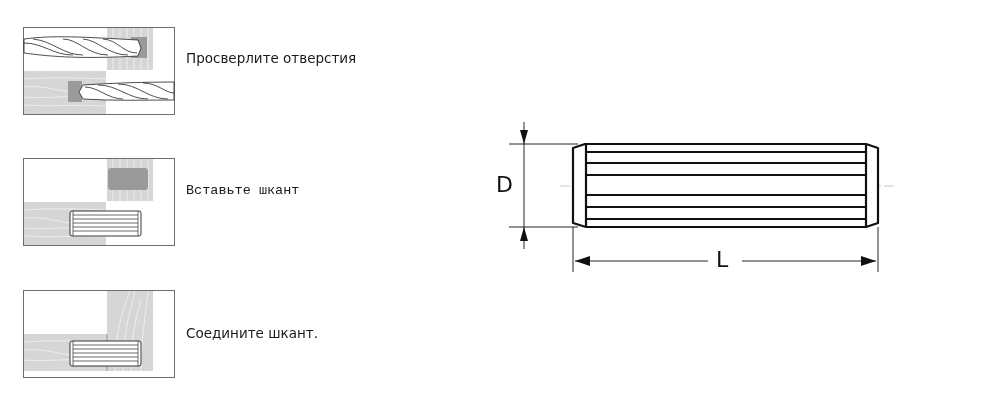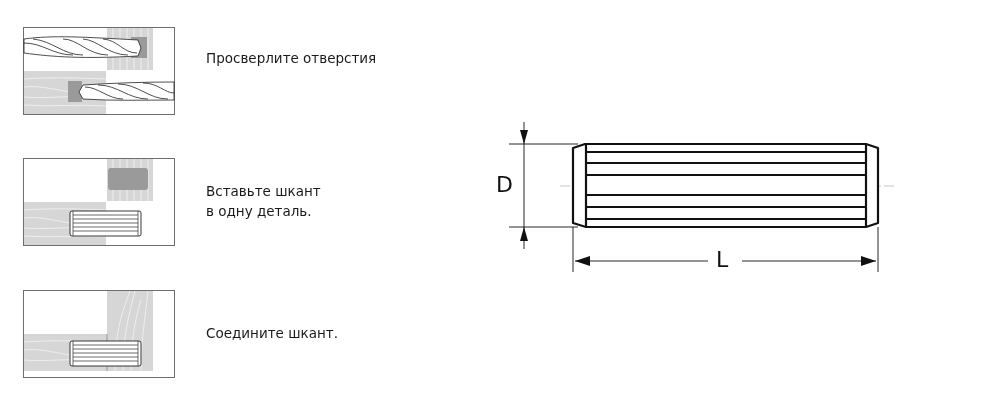--- a/index.html
+++ b/index.html
@@ -1,19 +1,19 @@
 <!DOCTYPE html>
 <html><head>
 <meta charset="utf-8">
 <style>
   html, body { margin: 0; padding: 0; background: #ffffff; }
   body { width: 1000px; height: 400px; position: relative; overflow: hidden; font-family: "DejaVu Sans", sans-serif; }
   .step-panel { position: absolute; left: 23px; width: 152px; height: 88px; }
   .step-panel svg { position: absolute; left: 0; top: 0; }
-  .step-text { position: absolute; left: 186px; font-size: 13.5px; line-height: 20px; color: #1a1a1a; margin-left: 20px; }
+  .step-text { position: absolute; left: 186px; font-size: 13.5px; line-height: 20px; color: #1a1a1a; }
   .step-text span { display: block; white-space: nowrap; }
   #dowel-diagram { position: absolute; left: 480px; top: 110px; }
   .dim-label { position: absolute; font-size: 22px; color: #111; font-family: "DejaVu Sans", sans-serif; }
 </style>
 </head>
 <body>
 
 <div class="step-panel" style="top:27px;">
   <svg width="152" height="88" viewBox="0 0 152 88">
     <rect x="0.5" y="0.5" width="151" height="87" fill="#fff" stroke="#6e6e6e" stroke-width="1"></rect>
@@ -87,23 +87,22 @@
           <line x1="50" y1="61" x2="115" y2="61"></line>
         <line x1="50" y1="65" x2="115" y2="65"></line>
           <line x1="50" y1="69" x2="115" y2="69"></line>
         <line x1="50" y1="73" x2="115" y2="73"></line>
         <line x1="50" y1="53" x2="50" y2="78"></line>
           <line x1="115" y1="53" x2="115" y2="78"></line>
       </g>
     </g>
   </svg>
 </div>
-<div class="step-text" style="top:181px;">
+<div class="step-text" style="top:181px;font-family:Liberation Mono, monospace;">
   <span>Вставьте шкант</span>
-  <span>в одну деталь.</span>
 </div>
 
 <div class="step-panel" style="top:290px;">
   <svg width="152" height="88" viewBox="0 0 152 88">
     <rect x="0.5" y="0.5" width="151" height="87" fill="#fff" stroke="#6e6e6e" stroke-width="1"></rect>
     <rect x="84" y="1" width="46" height="80" fill="#d6d6d6"></rect>
     <g stroke="#eee" stroke-width="1" fill="none">
       <path d="M92,81 C92,40 100,20 107,1"></path>
         <path d="M100,81 C100,45 106,25 112,1"></path>
       <path d="M108,81 C108,50 112,30 118,10"></path>

